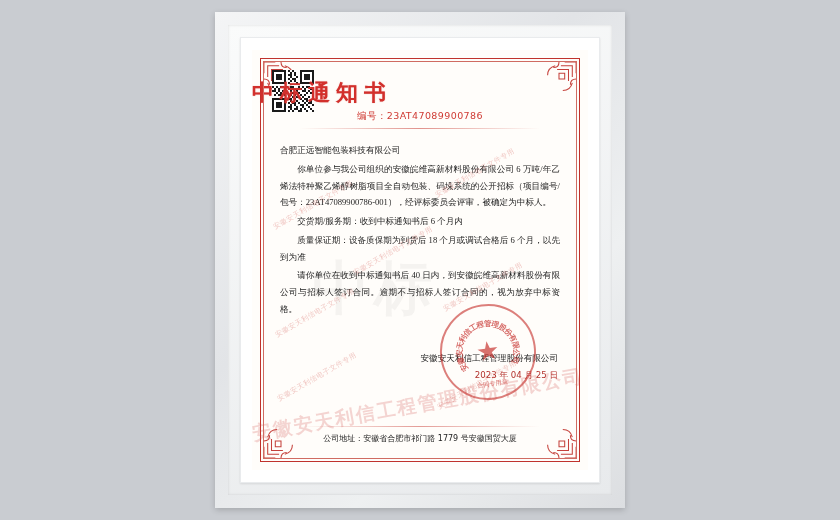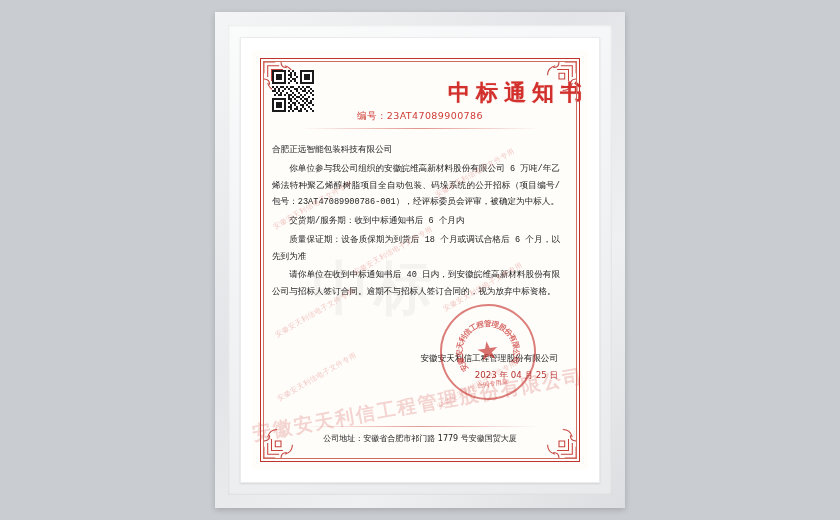--- a/index.html
+++ b/index.html
@@ -44,40 +44,40 @@
   .c-tl{left:10px;top:10px;}
   .c-tr{right:10px;top:10px;transform:scaleX(-1);}
   .c-bl{left:10px;bottom:10px;transform:scaleY(-1);}
   .c-br{right:10px;bottom:10px;transform:scale(-1,-1);}
 
   
   #qr{position:absolute;left:20px;top:20px;width:42px;height:42px;}
 
   
   #title{
-    position:absolute;left:0;right:0;top:28px;text-align:right;
+    position:absolute;left:0;right:0;top:28px;text-align:left;
     font-size:22px;letter-spacing:6px;font-weight:bold;color:#d2302c;
     font-family:"DejaVu Sans",sans-serif;
     text-shadow:0 0 1px rgba(210,48,44,.5);
   }
   #code-line{
     position:absolute;left:0;right:0;top:60px;text-align:center;
     font-size:9.5px;color:#cf3a33;letter-spacing:.4px;
     font-family:"DejaVu Sans",sans-serif;
   }
   #divider{
     position:absolute;left:48px;right:48px;top:78px;height:1px;
     background:linear-gradient(to right,rgba(200,60,52,0),rgba(200,60,52,.55),rgba(200,60,52,0));
   }
 
   
   #body{
-    position:absolute;left:20px;right:28px;top:92px;
+    position:absolute;left:28px;right:28px;top:92px;
     font-size:8.6px;line-height:1.95;color:#1c1c1c;
-    font-family:Liberation Mono, monospace;
+    font-family:Liberation Serif, serif;
     text-align:justify;
   }
   #body p{margin:0 0 2px 0;}
   .indent{text-indent:2em;}
   .tight{margin-bottom:6px;}
 
   
   #sign{
     position:absolute;right:30px;bottom:86px;width:200px;text-align:right;
     font-size:8.6px;line-height:2.0;color:#1c1c1c;

